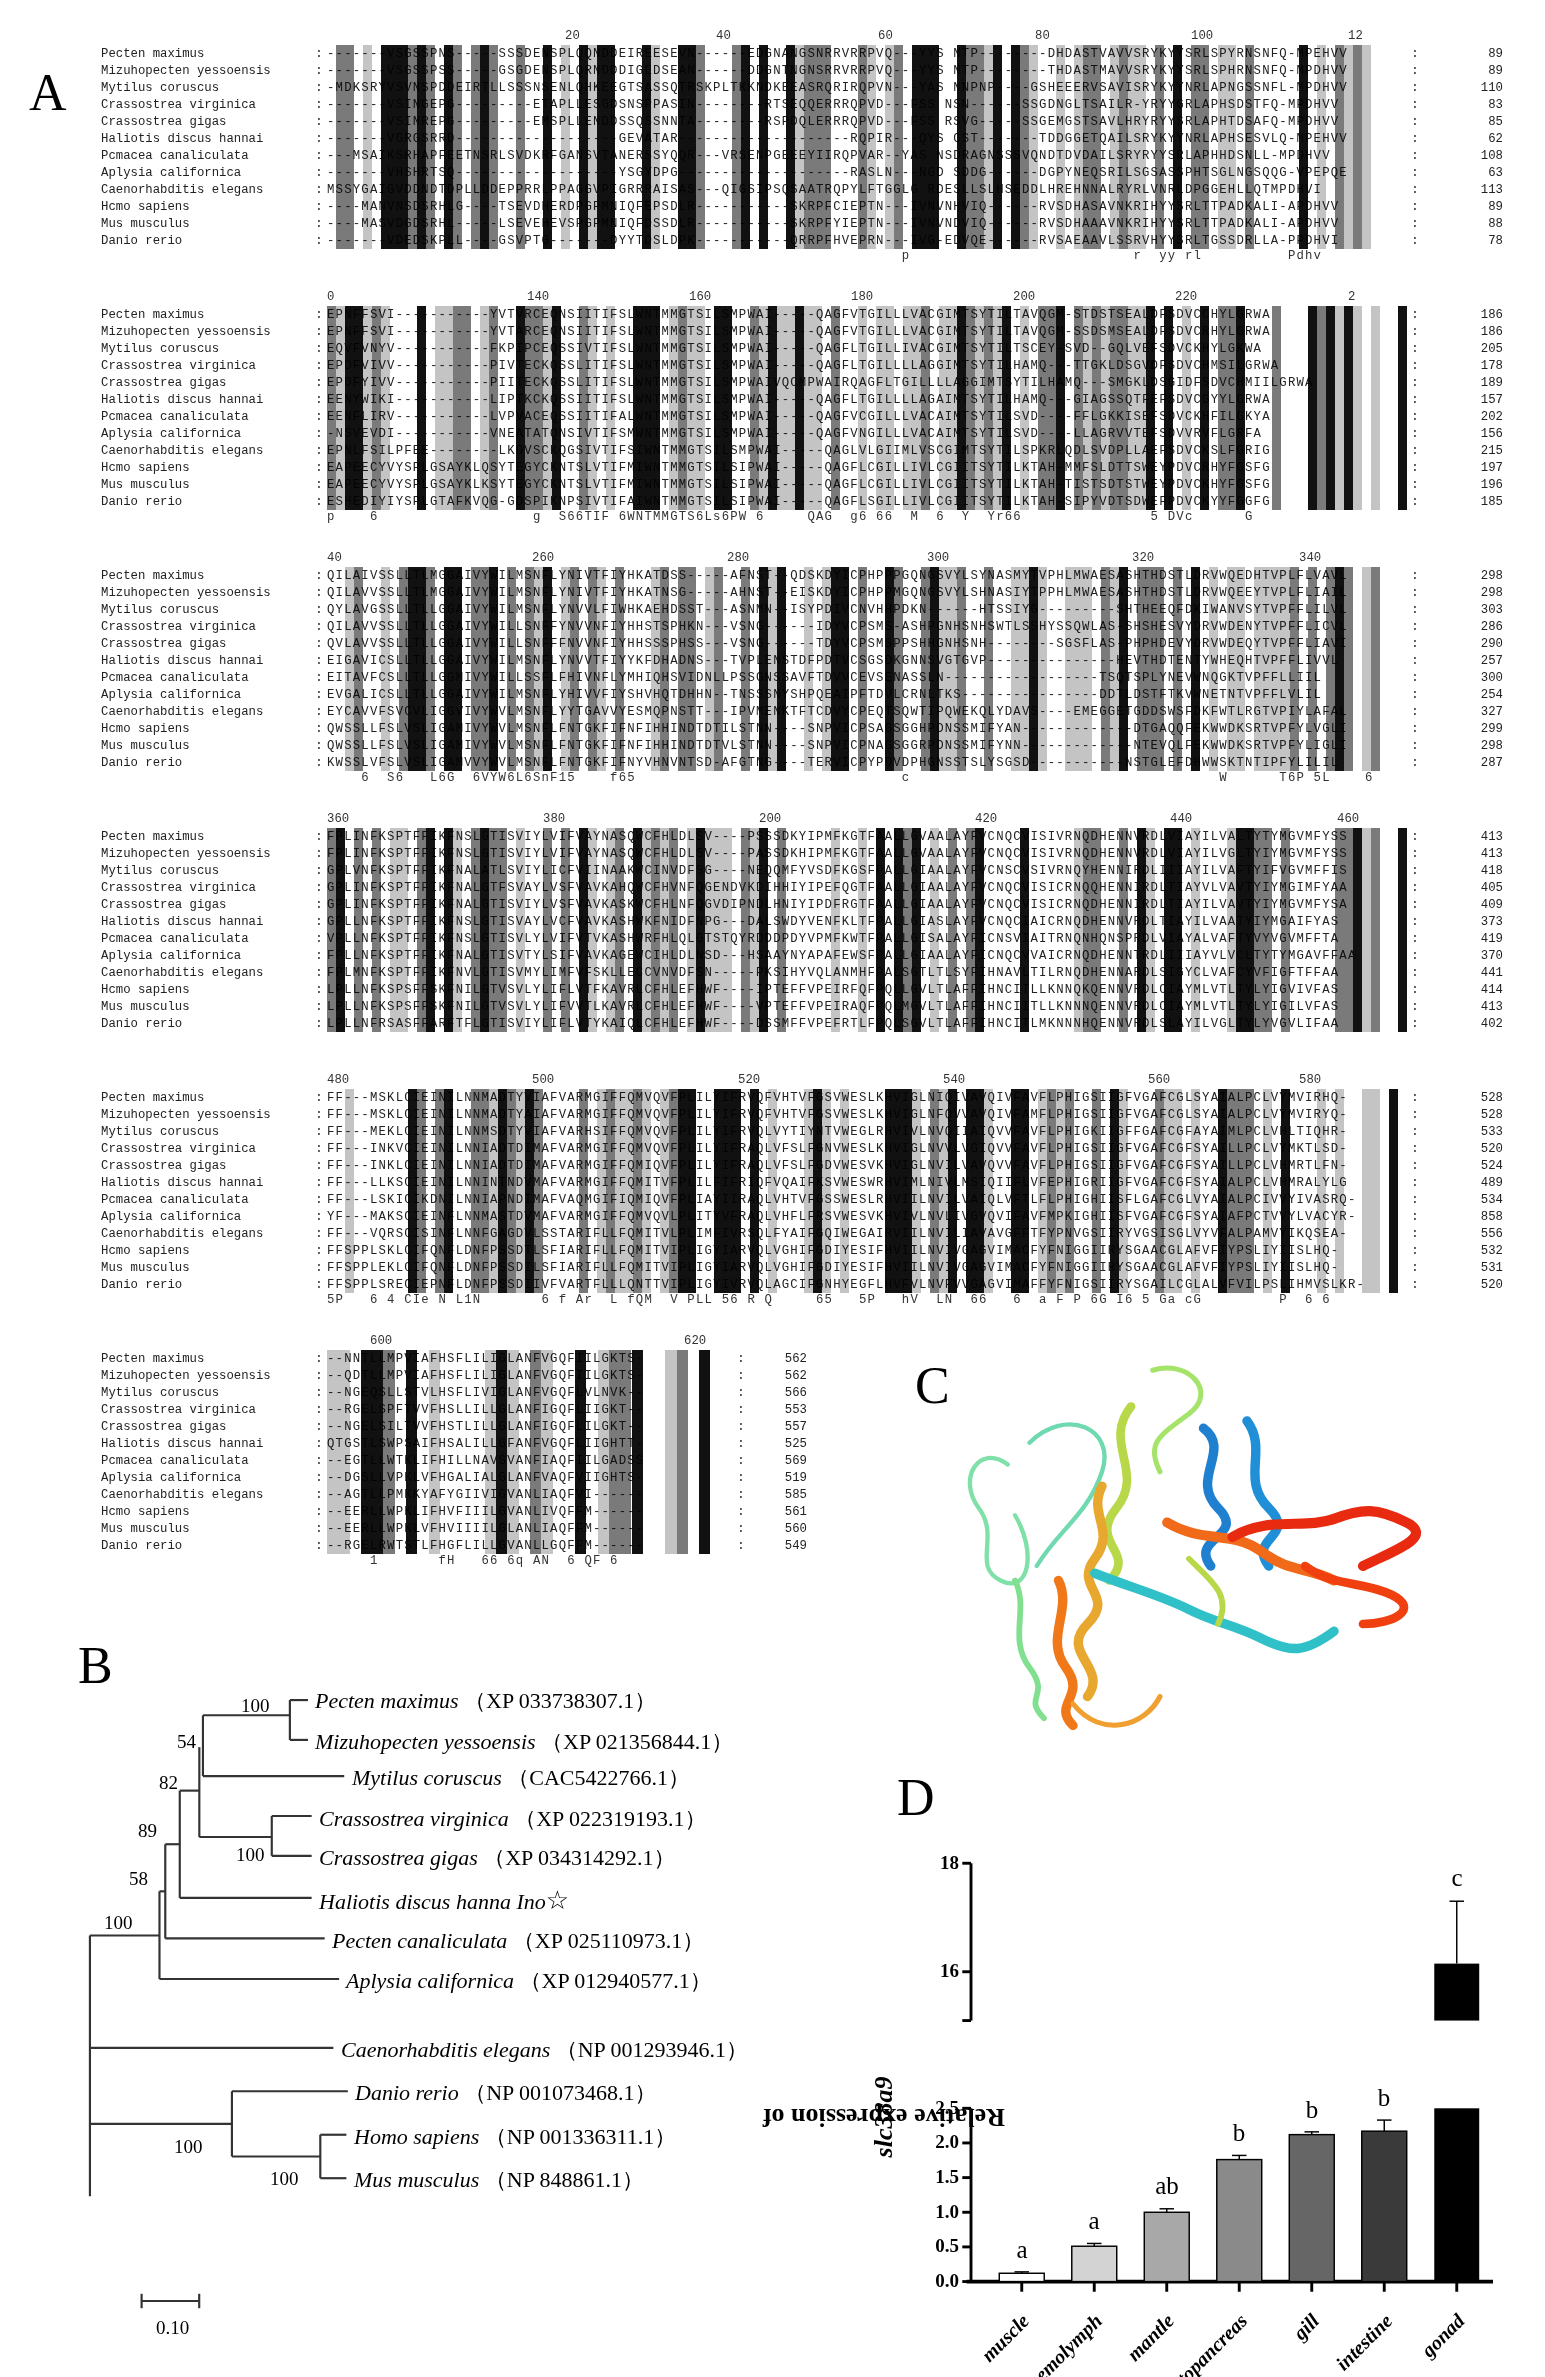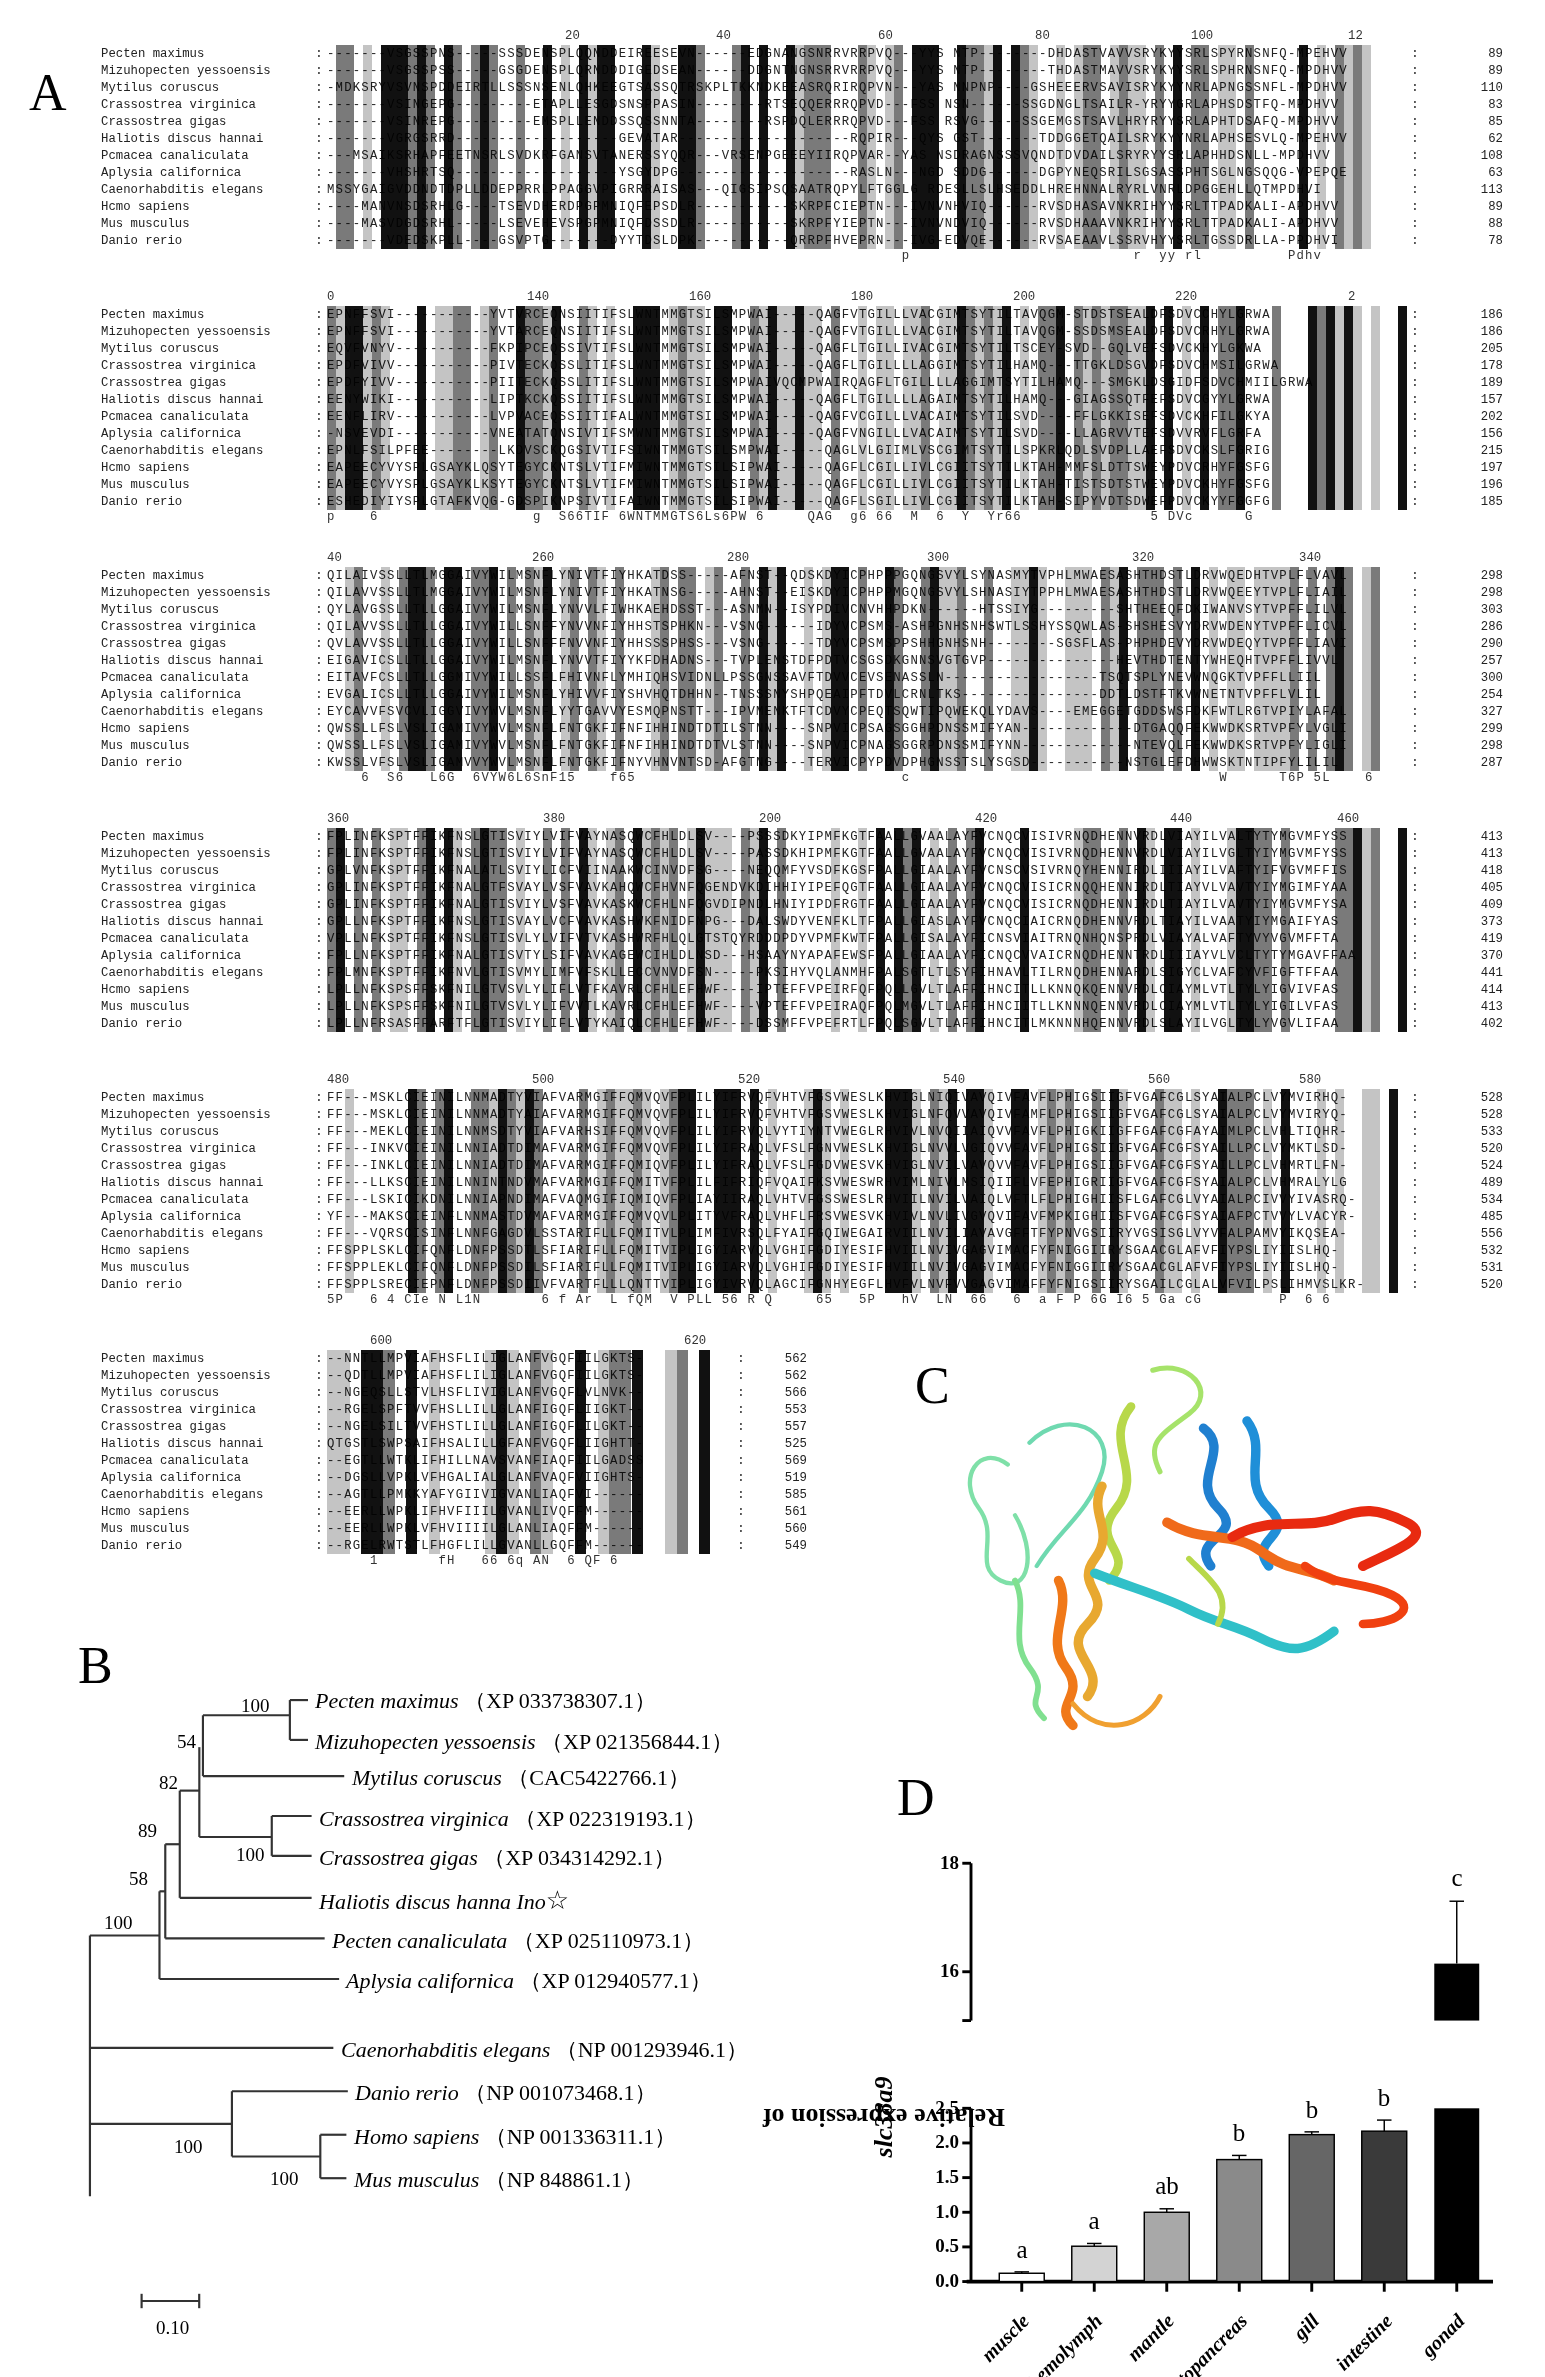--- a/index.html
+++ b/index.html
@@ -447,21 +447,21 @@
         <span style="left: 1047px;">560</span>
         <span style="left: 1198px;">580</span>
       </div>
       <div class="aln-row"><span class="aln-name">Pecten maximus</span><span class="aln-colon">:</span><span class="aln-seq">FF---MSKLCIEINILNNMADTYVIAFVARMGIFFQMVQVFPLILYIFRVQFVHTVFGSVWESLKHVIGLNIQIVAVQIVFAVFLPHIGSIIGFVGAFCGLSYAIALPCLVYMVIRHQ-</span><span class="aln-colon">:</span><span class="aln-end">528</span></div>
       <div class="aln-row"><span class="aln-name">Mizuhopecten yessoensis</span><span class="aln-colon">:</span><span class="aln-seq">FF---MSKLCIEINILNNMADTYAIAFVARMGIFFQMVQVFPLILYIFRVQFVHTVFGSVWESLKHVIGLNFQVVAVQIVFAMFLPHIGSIIGFVGAFCGLSYAIALPCLVYMVIRYQ-</span><span class="aln-colon">:</span><span class="aln-end">528</span></div>
       <div class="aln-row"><span class="aln-name">Mytilus coruscus</span><span class="aln-colon">:</span><span class="aln-seq">FF---MEKLCIEINILNNMSDTYVIAFVARHSIFFQMVQVFPLILYIFRVQLVYTIYNTVWEGLRHVIVLNVQIIAIQVVFAVFLPHIGKIIGFFGAFCGFAYAIMLPCLVHLTIQHR-</span><span class="aln-colon">:</span><span class="aln-end">533</span></div>
       <div class="aln-row"><span class="aln-name">Crassostrea virginica</span><span class="aln-colon">:</span><span class="aln-seq">FF---INKVCIEINILNNIADTDIMAFVARMGIFFQMVQVFPLILYIFRAQLVFSLFGNVWESLKHVIGLNVVLVGIQVVFAVFLPHIGSIIGFVGAFCGFSYAILLPCLVYMKTLSD-</span><span class="aln-colon">:</span><span class="aln-end">520</span></div>
       <div class="aln-row"><span class="aln-name">Crassostrea gigas</span><span class="aln-colon">:</span><span class="aln-seq">FF---INKLCIEINILNNIADTDIMAFVARMGIFFQMIQVFPLILYIFRAQLVFSLFGDVWESVKHVIGLNVILVAVQVVFAVFLPHIGSIIGFVGAFCGFSYAILLPCLVHMRTLFN-</span><span class="aln-colon">:</span><span class="aln-end">524</span></div>
       <div class="aln-row"><span class="aln-name">Haliotis discus hannai</span><span class="aln-colon">:</span><span class="aln-seq">FF---LLKSCIEINILNNINTNDVMAFVARMGIFFQMITVFPLILFIFRIQFVQAIFKSVWESWRHVIMLNIVLMSIQIIFLVFEPHIGRIIGFVGAFCGFSYAIALPCLVHMRALYLG</span><span class="aln-colon">:</span><span class="aln-end">489</span></div>
       <div class="aln-row"><span class="aln-name">Pcmacea canaliculata</span><span class="aln-colon">:</span><span class="aln-seq">FF---LSKICIKDNILNNIAPNDIMAFVAQMGIFIQMIQVFPLIAYIIRAQLVHTVFGSSWESLRHVIILNVILVAIQLVFTLFLPHIGHIISFLGAFCGLVYAIALPCIVVYIVASRQ-</span><span class="aln-colon">:</span><span class="aln-end">534</span></div>
-      <div class="aln-row"><span class="aln-name">Aplysia californica</span><span class="aln-colon">:</span><span class="aln-seq">YF---MAKSCIEINFLNNMASTDVMAFVARMGIFFQMVQVLPLITYVFRAQLVHFLFRSVWESVKHVIVLNVLIVGVQVIFAVFMPKIGHIISFVGAFCGFSYAIAFPCTVVYLVACYR-</span><span class="aln-colon">:</span><span class="aln-end">485</span></div>
+      <div class="aln-row"><span class="aln-name">Aplysia californica</span><span class="aln-colon">:</span><span class="aln-seq">YF---MAKSCIEINFLNNMASTDVMAFVARMGIFFQMVQVLPLITYVFRAQLVHFLFRSVWESVKHVIVLNVLIVGVQVIFAVFMPKIGHIISFVGAFCGFSYAIAFPCTVVYLVACYR-</span><span class="aln-colon">:</span><span class="aln-end">858</span></div>
       <div class="aln-row"><span class="aln-name">Caenorhabditis elegans</span><span class="aln-colon">:</span><span class="aln-seq">FF---VQRSCISINFLNNFGAGDVLSSTARIFLLFQMITVLPLIMFIVRSQLFYAIFGQIWEGAIRVIILNVILIAVAVGFFTFYPNVGSIIRYVGSISGLVYVFALPAMVYIKQSEA-</span><span class="aln-colon">:</span><span class="aln-end">556</span></div>
       <div class="aln-row"><span class="aln-name">Hcmo sapiens</span><span class="aln-colon">:</span><span class="aln-seq">FFSPPLSKLCIFQNFLDNFPSSDTLSFIARIFLLFQMITVIPLIGYIARVQLVGHIFGDIYESIFHVIILNVIVGAGVIMACFYFNIGGIIRYSGAACGLAFVFIYPSLIYIISLHQ-</span><span class="aln-colon">:</span><span class="aln-end">532</span></div>
       <div class="aln-row"><span class="aln-name">Mus musculus</span><span class="aln-colon">:</span><span class="aln-seq">FFSPPLEKLCIFQNFLDNFPSSDILSFIARIFLLFQMITVIPLIGYIARVQLVGHIFGDIYESIFHVIILNVIVGAGVIMACFYFNIGGIIRYSGAACGLAFVFIYPSLIYIISLHQ-</span><span class="aln-colon">:</span><span class="aln-end">531</span></div>
       <div class="aln-row"><span class="aln-name">Danio rerio</span><span class="aln-colon">:</span><span class="aln-seq">FFSPPLSRECIEPNFLDNFPSSDIIVFVARTFLLLQNTTVIPLIGYIVRVQLAGCIFGNHYEGFLHVFVLNVFVVGAGVIMAFFYFNIGSIIRYSGAILCGLALVFVILPSLIHMVSLKR-</span><span class="aln-colon">:</span><span class="aln-end">520</span></div>
       <div class="aln-cons">5P   6 4 CIe N L1N       6 f Ar  L fQM  V PLL 56 R Q     65   5P   hV  LN  66   6  a F P 6G I6 5 Ga cG         P  6 6</div>
       <div style="position: absolute; left: 226px; top: 16px; height: 204px; width: 1080px; pointer-events: none; mix-blend-mode: multiply;">
         <div class="shade-col" style="left: 1.66667%; width: 0.833333%; background: rgb(196, 196, 196);"></div>
         <div class="shade-col" style="left: 7.5%; width: 0.833333%; background: rgb(17, 17, 17);"></div>
         <div class="shade-col" style="left: 8.33333%; width: 0.833333%; background: rgb(122, 122, 122);"></div>
         <div class="shade-col" style="left: 10%; width: 0.833333%; background: rgb(122, 122, 122);"></div>

